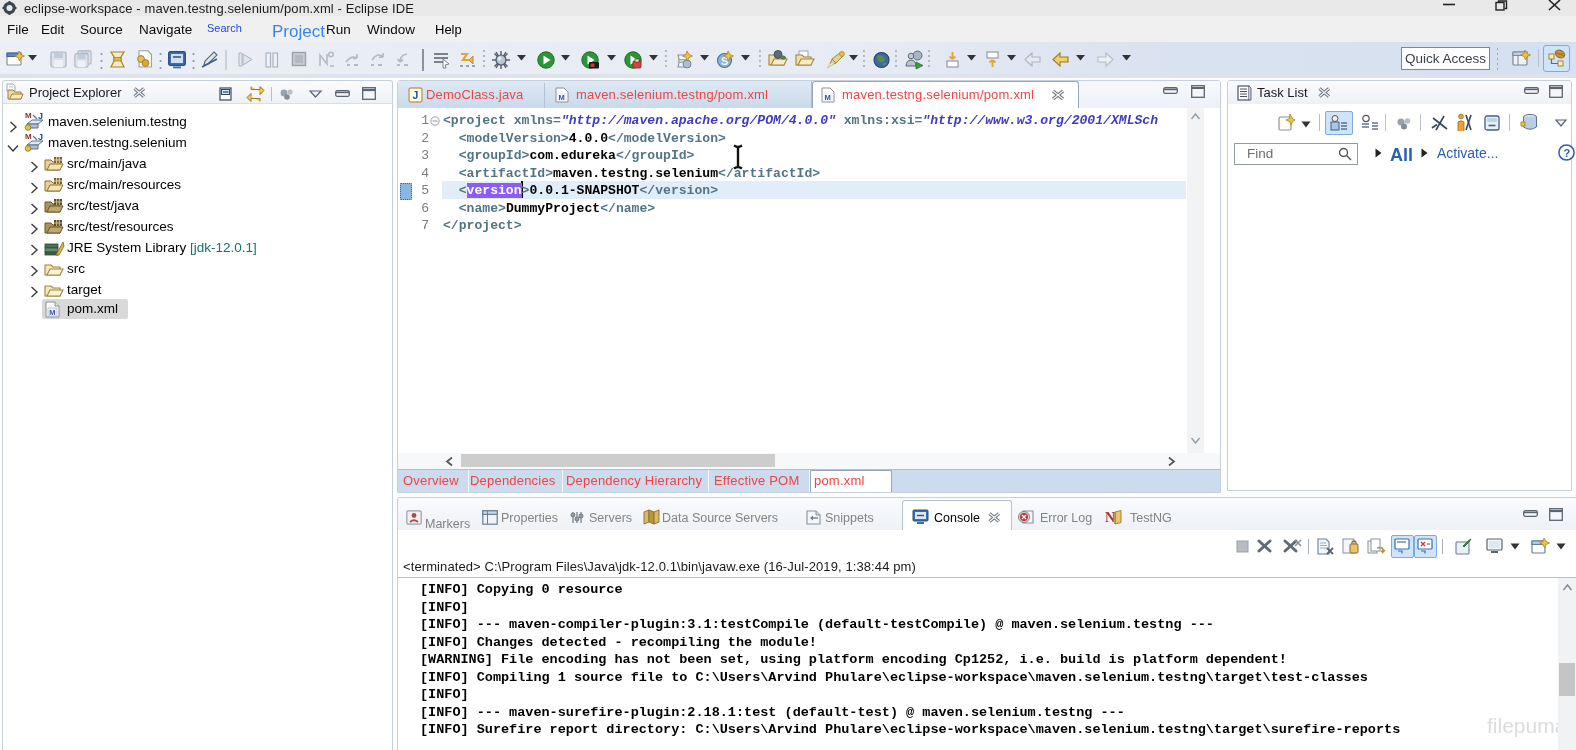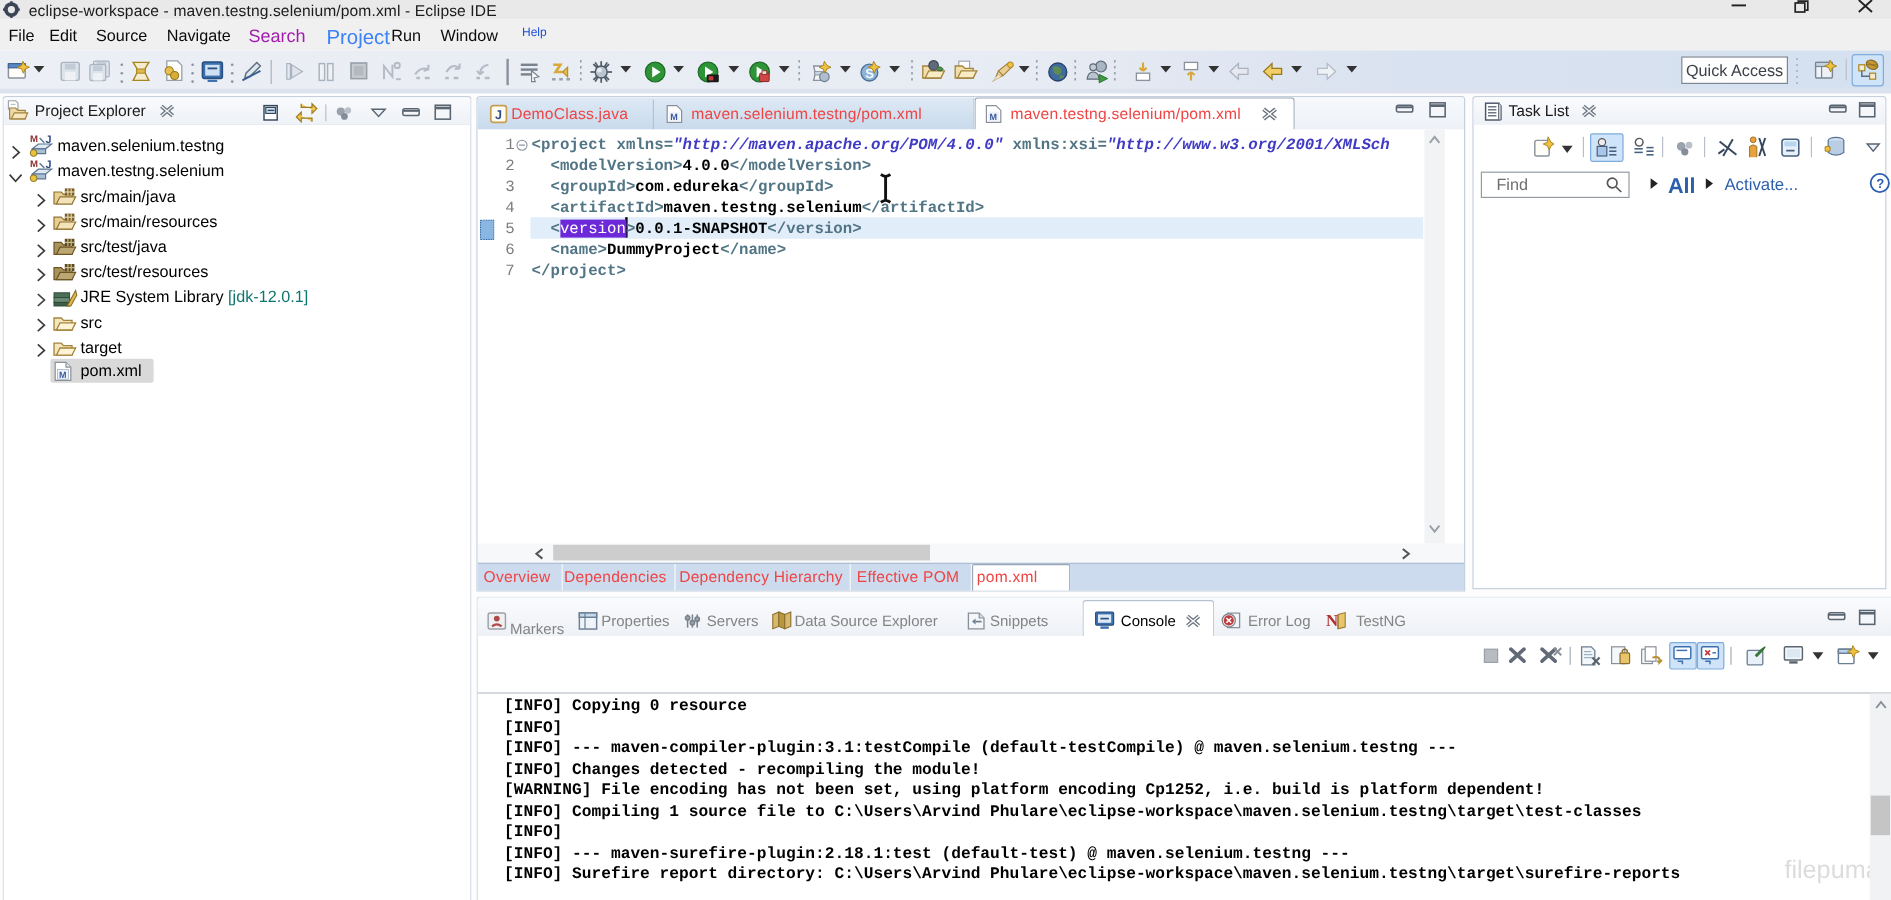--- a/index.html
+++ b/index.html
@@ -6,21 +6,21 @@
 .abs{position:absolute}
 .mono{font-family:"Liberation Mono",monospace}
 svg{position:absolute;overflow:visible}
 .vsep{position:absolute;width:1px;background:#b9bfc9}
 .dsep{position:absolute;width:1px;background:repeating-linear-gradient(to bottom,#9aa2ae 0 2px,transparent 2px 5px)}
 .tabtxt{font-size:13px;letter-spacing:0.2px;color:#ef4444;white-space:nowrap}
 .graytab{font-size:12.5px;color:#848484;white-space:nowrap}
 .t{color:#527585;font-weight:600}
 .s{color:#413bc4;font-style:italic;font-weight:bold}
 .b{font-weight:bold;color:#000}
-.sel{background:#6d28d9;color:#fff;font-weight:400}
+.sel{background:#8b5cf6;color:#fff;font-weight:700}
 </style></head>
 <body>
 
 <div class="abs" style="left:0;top:0;width:1576px;height:16px;background:#e9e9e9"></div>
 <svg style="left:2px;top:1px" width="15" height="14" viewBox="0 0 15 14">
  <circle cx="7.5" cy="7" r="6.2" fill="#3b4454"></circle>
     <circle cx="7.5" cy="7" r="3" fill="#e8e8e8"></circle>
  <g stroke="#3b4454" stroke-width="2">
       <line x1="7.5" y1="0" x2="7.5" y2="3"></line>
       <line x1="7.5" y1="11" x2="7.5" y2="14"></line>
@@ -35,25 +35,25 @@
     <path d="M57.5 2.5 v-1.5 h8 v7.5 h-2" stroke-width="1.4"></path>
  <line x1="108" y1="0" x2="119" y2="10"></line>
     <line x1="119" y1="0" x2="108" y2="10"></line>
 </svg>
 
 <div class="abs" style="left:0;top:16px;width:1576px;height:26px;background:#f0f0f0"></div>
 <div class="abs" style="top:22px;left:7px;font-size:13.5px;color:#0a0a0a">File</div>
 <div class="abs" style="top:22px;left:41px;font-size:13.5px;color:#0a0a0a">Edit</div>
 <div class="abs" style="top:22px;left:80px;font-size:13.5px;color:#0a0a0a">Source</div>
 <div class="abs" style="top:22px;left:139px;font-size:13.5px;color:#0a0a0a">Navigate</div>
-<div class="abs" style="top:22px;left:207px;font-size:15px;color:#a21caf">Search</div>
+<div class="abs" style="top:22px;left:207px;font-size:11px;color:#1d4ed8">Search</div>
 <div class="abs" style="top:22px;left:272px;font-size:17px;color:#3b82f6">Project</div>
 <div class="abs" style="top:22px;left:326px;font-size:13.5px;color:#0a0a0a">Run</div>
 <div class="abs" style="top:22px;left:367px;font-size:13.5px;color:#0a0a0a">Window</div>
-<div class="abs" style="top:22px;left:435px;font-size:10px;color:#1d4ed8">Help</div>
+<div class="abs" style="top:22px;left:435px;font-size:13px;color:#000000">Help</div>
 
 <div class="abs" id="toolbar" style="left:0;top:42px;width:1576px;height:36px;background:linear-gradient(to right,#eceff5 0%,#e7ebf3 55%,#d9e2f0 75%,#d5e1f0 100%)"></div>
 <div class="abs" style="left:0;top:74px;width:1576px;height:4px;background:#dde3ee"></div>
 
 <svg class="abs" style="left:0;top:42px" width="1576" height="36" viewBox="0 0 1576 36">
 <defs>
   <path id="dd" d="M0 0 L9 0 L4.5 5.5 Z" fill="#333"></path>
   <g id="floppy">
         <rect x="1" y="1" width="15" height="15" rx="1.5" fill="#dde3ea" stroke="#aab4c0" stroke-width="1.2"></rect>
         <rect x="4" y="2" width="9" height="5" fill="#c2ccd8"></rect>
@@ -719,21 +719,21 @@
     <circle cx="3" cy="5" r="1.8" fill="#9aa3ad"></circle>
       <circle cx="7" cy="9" r="1.8" fill="#9aa3ad"></circle>
       <circle cx="11" cy="6" r="1.8" fill="#9aa3ad"></circle>
   </svg>
   <div class="graytab" style="position:absolute;left:191px;top:13px">Servers</div>
   <svg style="left:245px;top:11px" width="17" height="16" viewBox="0 0 17 16">
     <path d="M1 3 L6 1 L6 13 L1 15 Z" fill="#d8b96a" stroke="#8a6d2e" stroke-width="0.9"></path>
     <path d="M6 1 L11 3 L11 15 L6 13 Z" fill="#b8983e" stroke="#8a6d2e" stroke-width="0.9"></path>
     <path d="M11 3 L16 1 L16 13 L11 15 Z" fill="#d8b96a" stroke="#8a6d2e" stroke-width="0.9"></path>
   </svg>
-  <div class="graytab" style="position:absolute;left:264px;top:13px">Data Source Explorer</div>
+  <div class="graytab" style="position:absolute;left:264px;top:13px">Data Source Servers</div>
   <svg style="left:408px;top:12px" width="16" height="15" viewBox="0 0 16 15">
     <path d="M1 1 L10 1 L14 5 L14 14 L1 14 Z" fill="#f4f7fa" stroke="#8a9099" stroke-width="1.1"></path>
     <path d="M10 1 L10 5 L14 5" fill="#d8dde4" stroke="#8a9099" stroke-width="1"></path>
     <path d="M4 8 L7 5.5 L7 10.5 Z" fill="#6b7e92"></path>
       <line x1="7" y1="8" x2="12" y2="8" stroke="#6b7e92" stroke-width="1.4"></line>
   </svg>
   <div class="graytab" style="position:absolute;left:427px;top:13px">Snippets</div>
   <svg style="left:514px;top:11px" width="17" height="16" viewBox="0 0 17 16">
     <rect x="1" y="1" width="15" height="11" rx="1" fill="#3b6fae" stroke="#2a4f80" stroke-width="1"></rect>
     <rect x="3" y="3" width="11" height="7" fill="#dce8f4"></rect>
@@ -839,20 +839,21 @@
     </svg>
   <svg style="left:1133px;top:39px" width="20" height="19" viewBox="0 0 20 19">
     <rect x="1" y="4" width="13" height="12" rx="1" fill="#fff" stroke="#6b7e92" stroke-width="1.2"></rect>
     <rect x="1" y="4" width="13" height="3.4" fill="#b8d4ee" stroke="#6b7e92" stroke-width="1.2"></rect>
     <path d="M13 1 L15 4.5 L18.5 6 L15 7.5 L13.5 11 L12 7.5 L8.5 6 L12 4.5 Z" fill="#f0c040" stroke="#a8861e" stroke-width="0.8"></path>
   </svg>
   <svg style="left:1158px;top:45px" width="10" height="7" viewBox="0 0 10 7">
       <path d="M0.5 0.5 L9.5 0.5 L5 6.5 Z" fill="#333"></path>
     </svg>
 
+  <div style="position:absolute;left:5px;top:61px;font-size:13px;letter-spacing:0.1px;color:#1a1a1a;white-space:nowrap">&lt;terminated&gt; C:\Program Files\Java\jdk-12.0.1\bin\javaw.exe (16-Jul-2019, 1:38:44 pm)</div>
   <div style="position:absolute;left:0;top:79px;width:1179px;height:1px;background:#b9bfc7"></div>
 
   <div class="mono" style="position:absolute;left:22px;top:83px;font-size:13.5px;line-height:17.5px;font-weight:600;color:#000;white-space:pre;width:1160px;overflow:hidden">[INFO] Copying 0 resource
 [INFO]
 [INFO] --- maven-compiler-plugin:3.1:testCompile (default-testCompile) @ maven.selenium.testng ---
 [INFO] Changes detected - recompiling the module!
 [WARNING] File encoding has not been set, using platform encoding Cp1252, i.e. build is platform dependent!
 [INFO] Compiling 1 source file to C:\Users\Arvind Phulare\eclipse-workspace\maven.selenium.testng\target\test-classes
 [INFO]
 [INFO] --- maven-surefire-plugin:2.18.1:test (default-test) @ maven.selenium.testng ---

